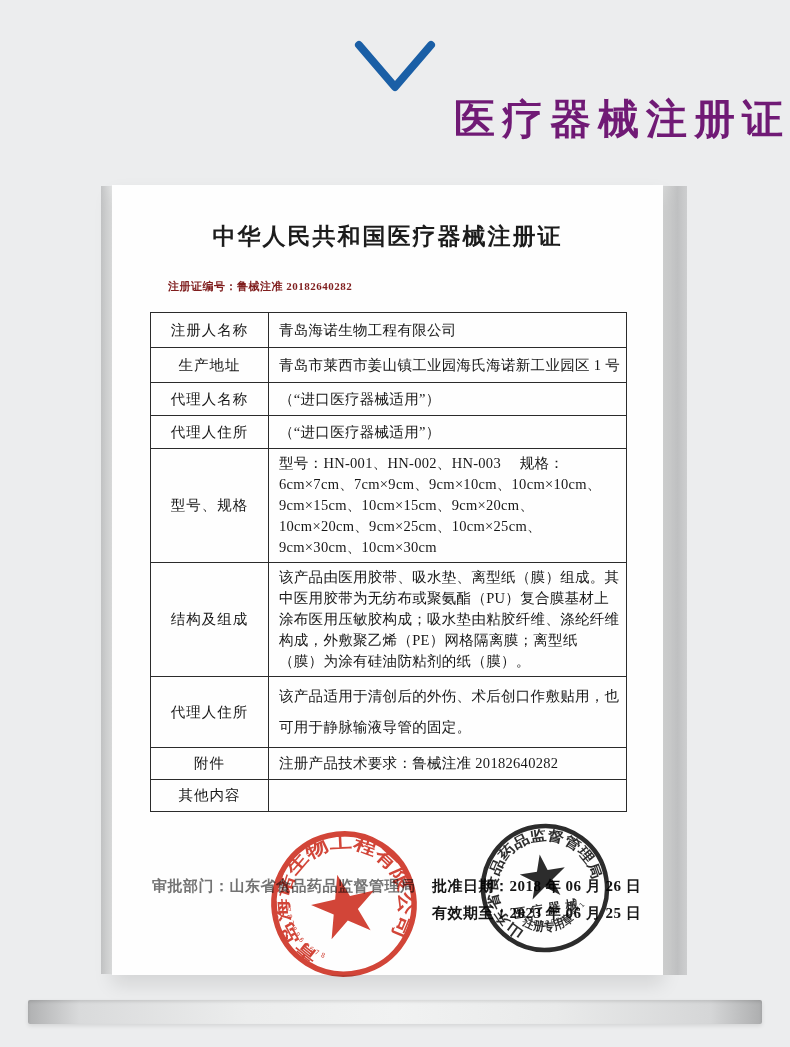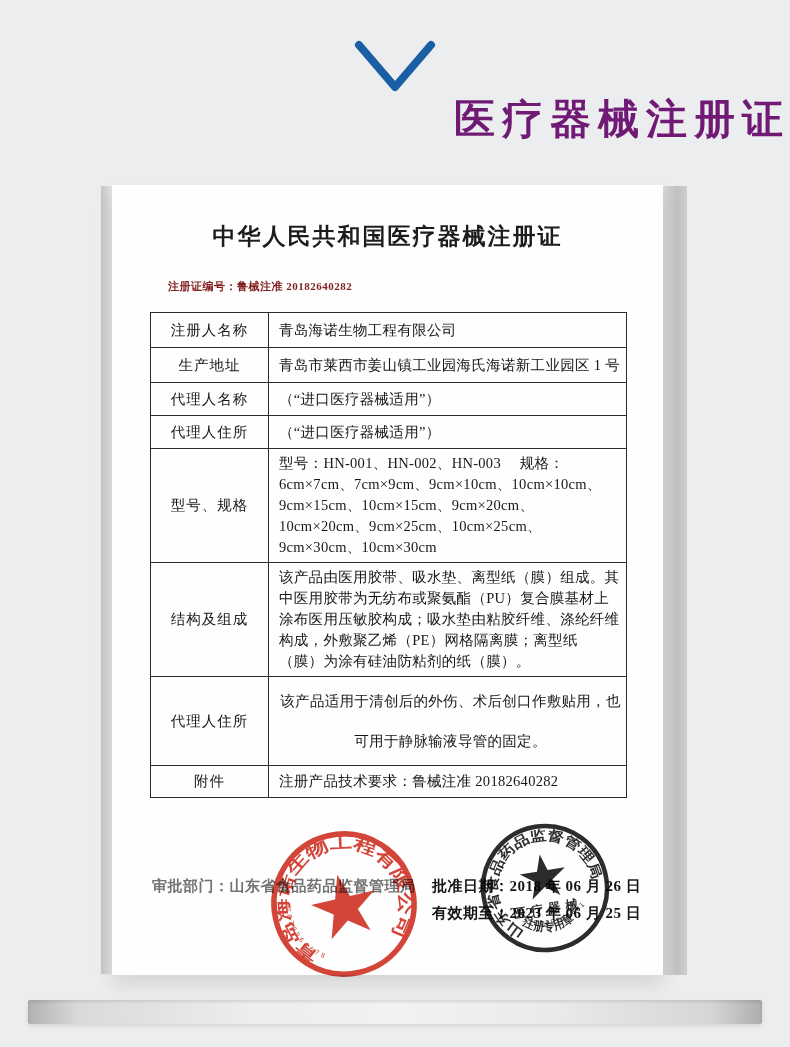--- a/index.html
+++ b/index.html
@@ -54,21 +54,21 @@
     vertical-align:middle;
   }
   td.lbl { width:118px; text-align:center; letter-spacing:1px; font-weight:400; }
   td.val { padding:4px 4px 4px 10px; line-height:21px; letter-spacing:0.3px; }
   tr.rh-a  { height:35px; }
   tr.rh-b  { height:33px; }
   tr.rh-models    { height:85px; }
   tr.rh-structure { height:108px; }
   tr.rh-scope     { height:65px; }
   tr.rh-small     { height:32px;padding-left:32px; }
-  tr.rh-scope td.val { line-height:40px;text-align:center; }
+  tr.rh-scope td.val { line-height:31px; }
 
   .footer-left {
     position:absolute; left:40px; top:692px; font-size:15px; color:#737373;
     font-weight:600; letter-spacing:0.5px;
   }
   .footer-right {
     position:absolute; left:320px; top:688px; font-size:15px; color:#161616;
     font-weight:600; line-height:27px; letter-spacing:0.5px;
   }
 
@@ -138,20 +138,24 @@
           <td class="lbl">结构及组成</td>
           <td class="val">该产品由医用胶带、吸水垫、离型纸（膜）组成。其中医用胶带为无纺布或聚氨酯（PU）复合膜基材上涂布医用压敏胶构成；吸水垫由粘胶纤维、涤纶纤维构成，外敷聚乙烯（PE）网格隔离膜；离型纸（膜）为涂有硅油防粘剂的纸（膜）。</td>
         </tr>
         <tr class="rh-scope">
           <td class="lbl">代理人住所</td>
           <td class="val">该产品适用于清创后的外伤、术后创口作敷贴用，也可用于静脉输液导管的固定。</td>
         </tr>
         <tr class="rh-small">
           <td class="lbl">附件</td>
           <td class="val">注册产品技术要求：鲁械注准 20182640282</td>
+        </tr>
+        <tr class="rh-small">
+          <td class="lbl">其他内容</td>
+          <td class="val"></td>
         </tr>
       </tbody>
     </table>
 
     <div class="footer-left">
       <span>审批部门：</span><span>山东省食品药品监督管理局</span>
     </div>
 
     <div class="footer-right">
       <div>

